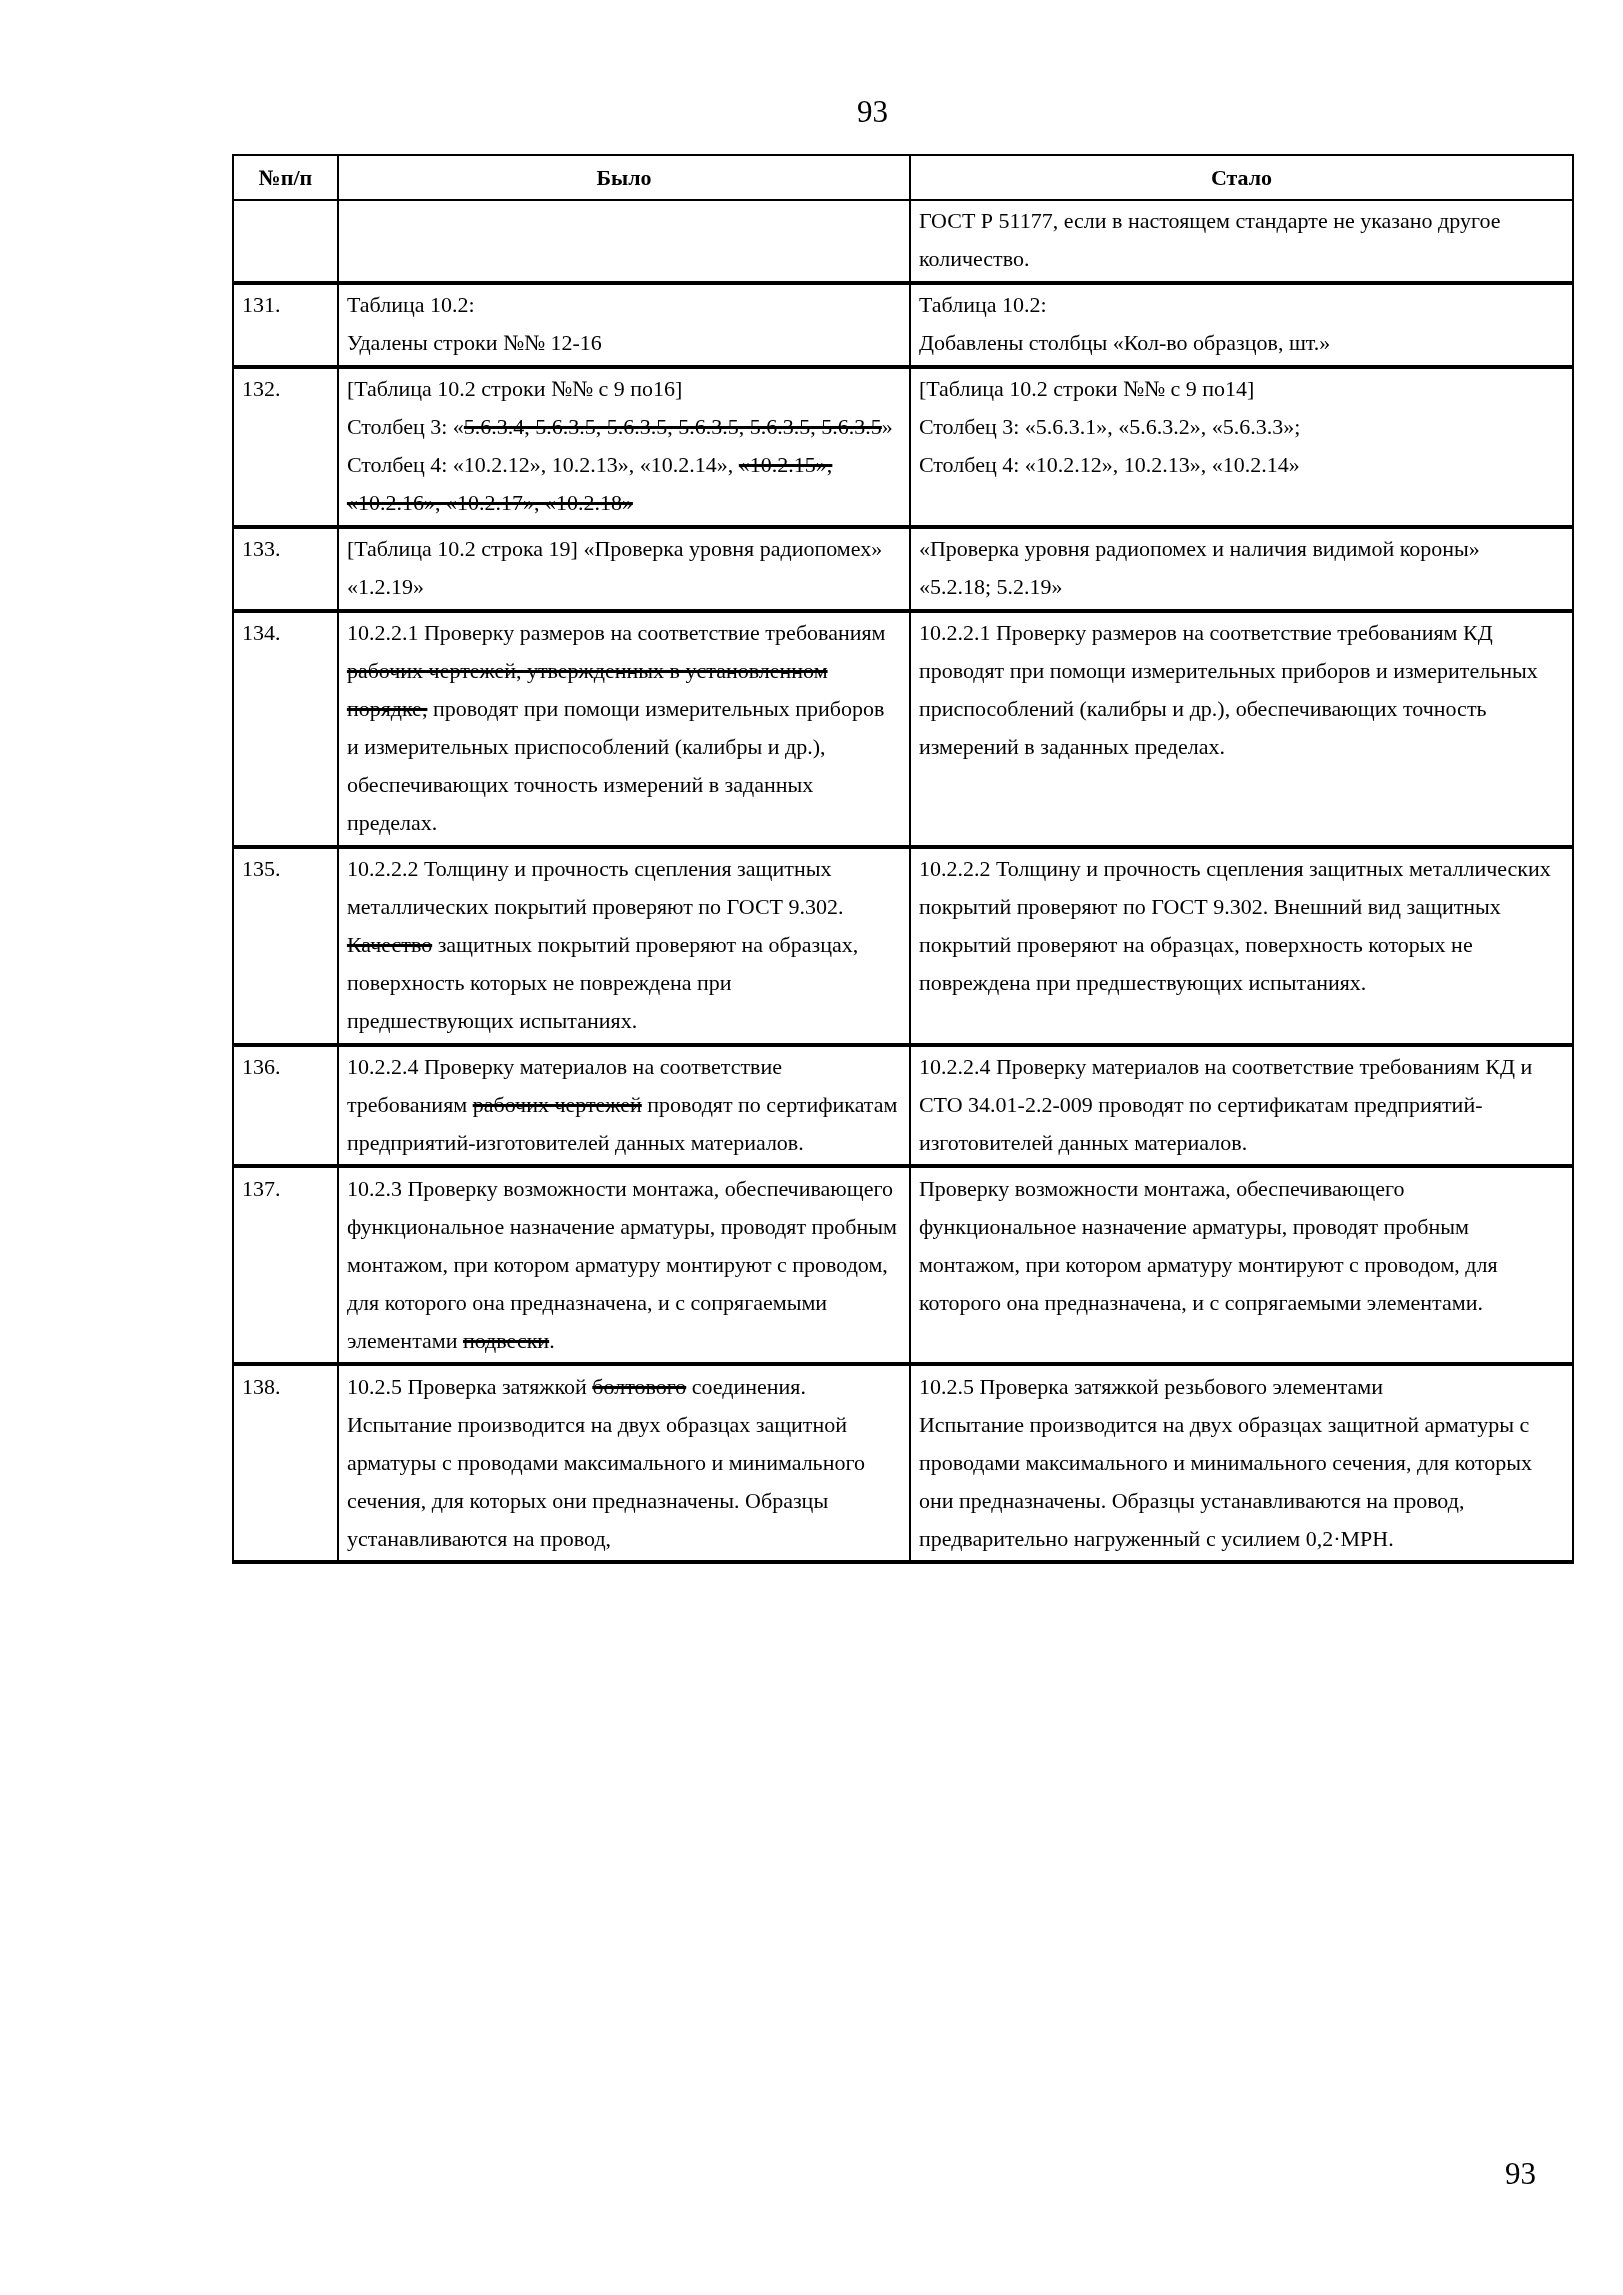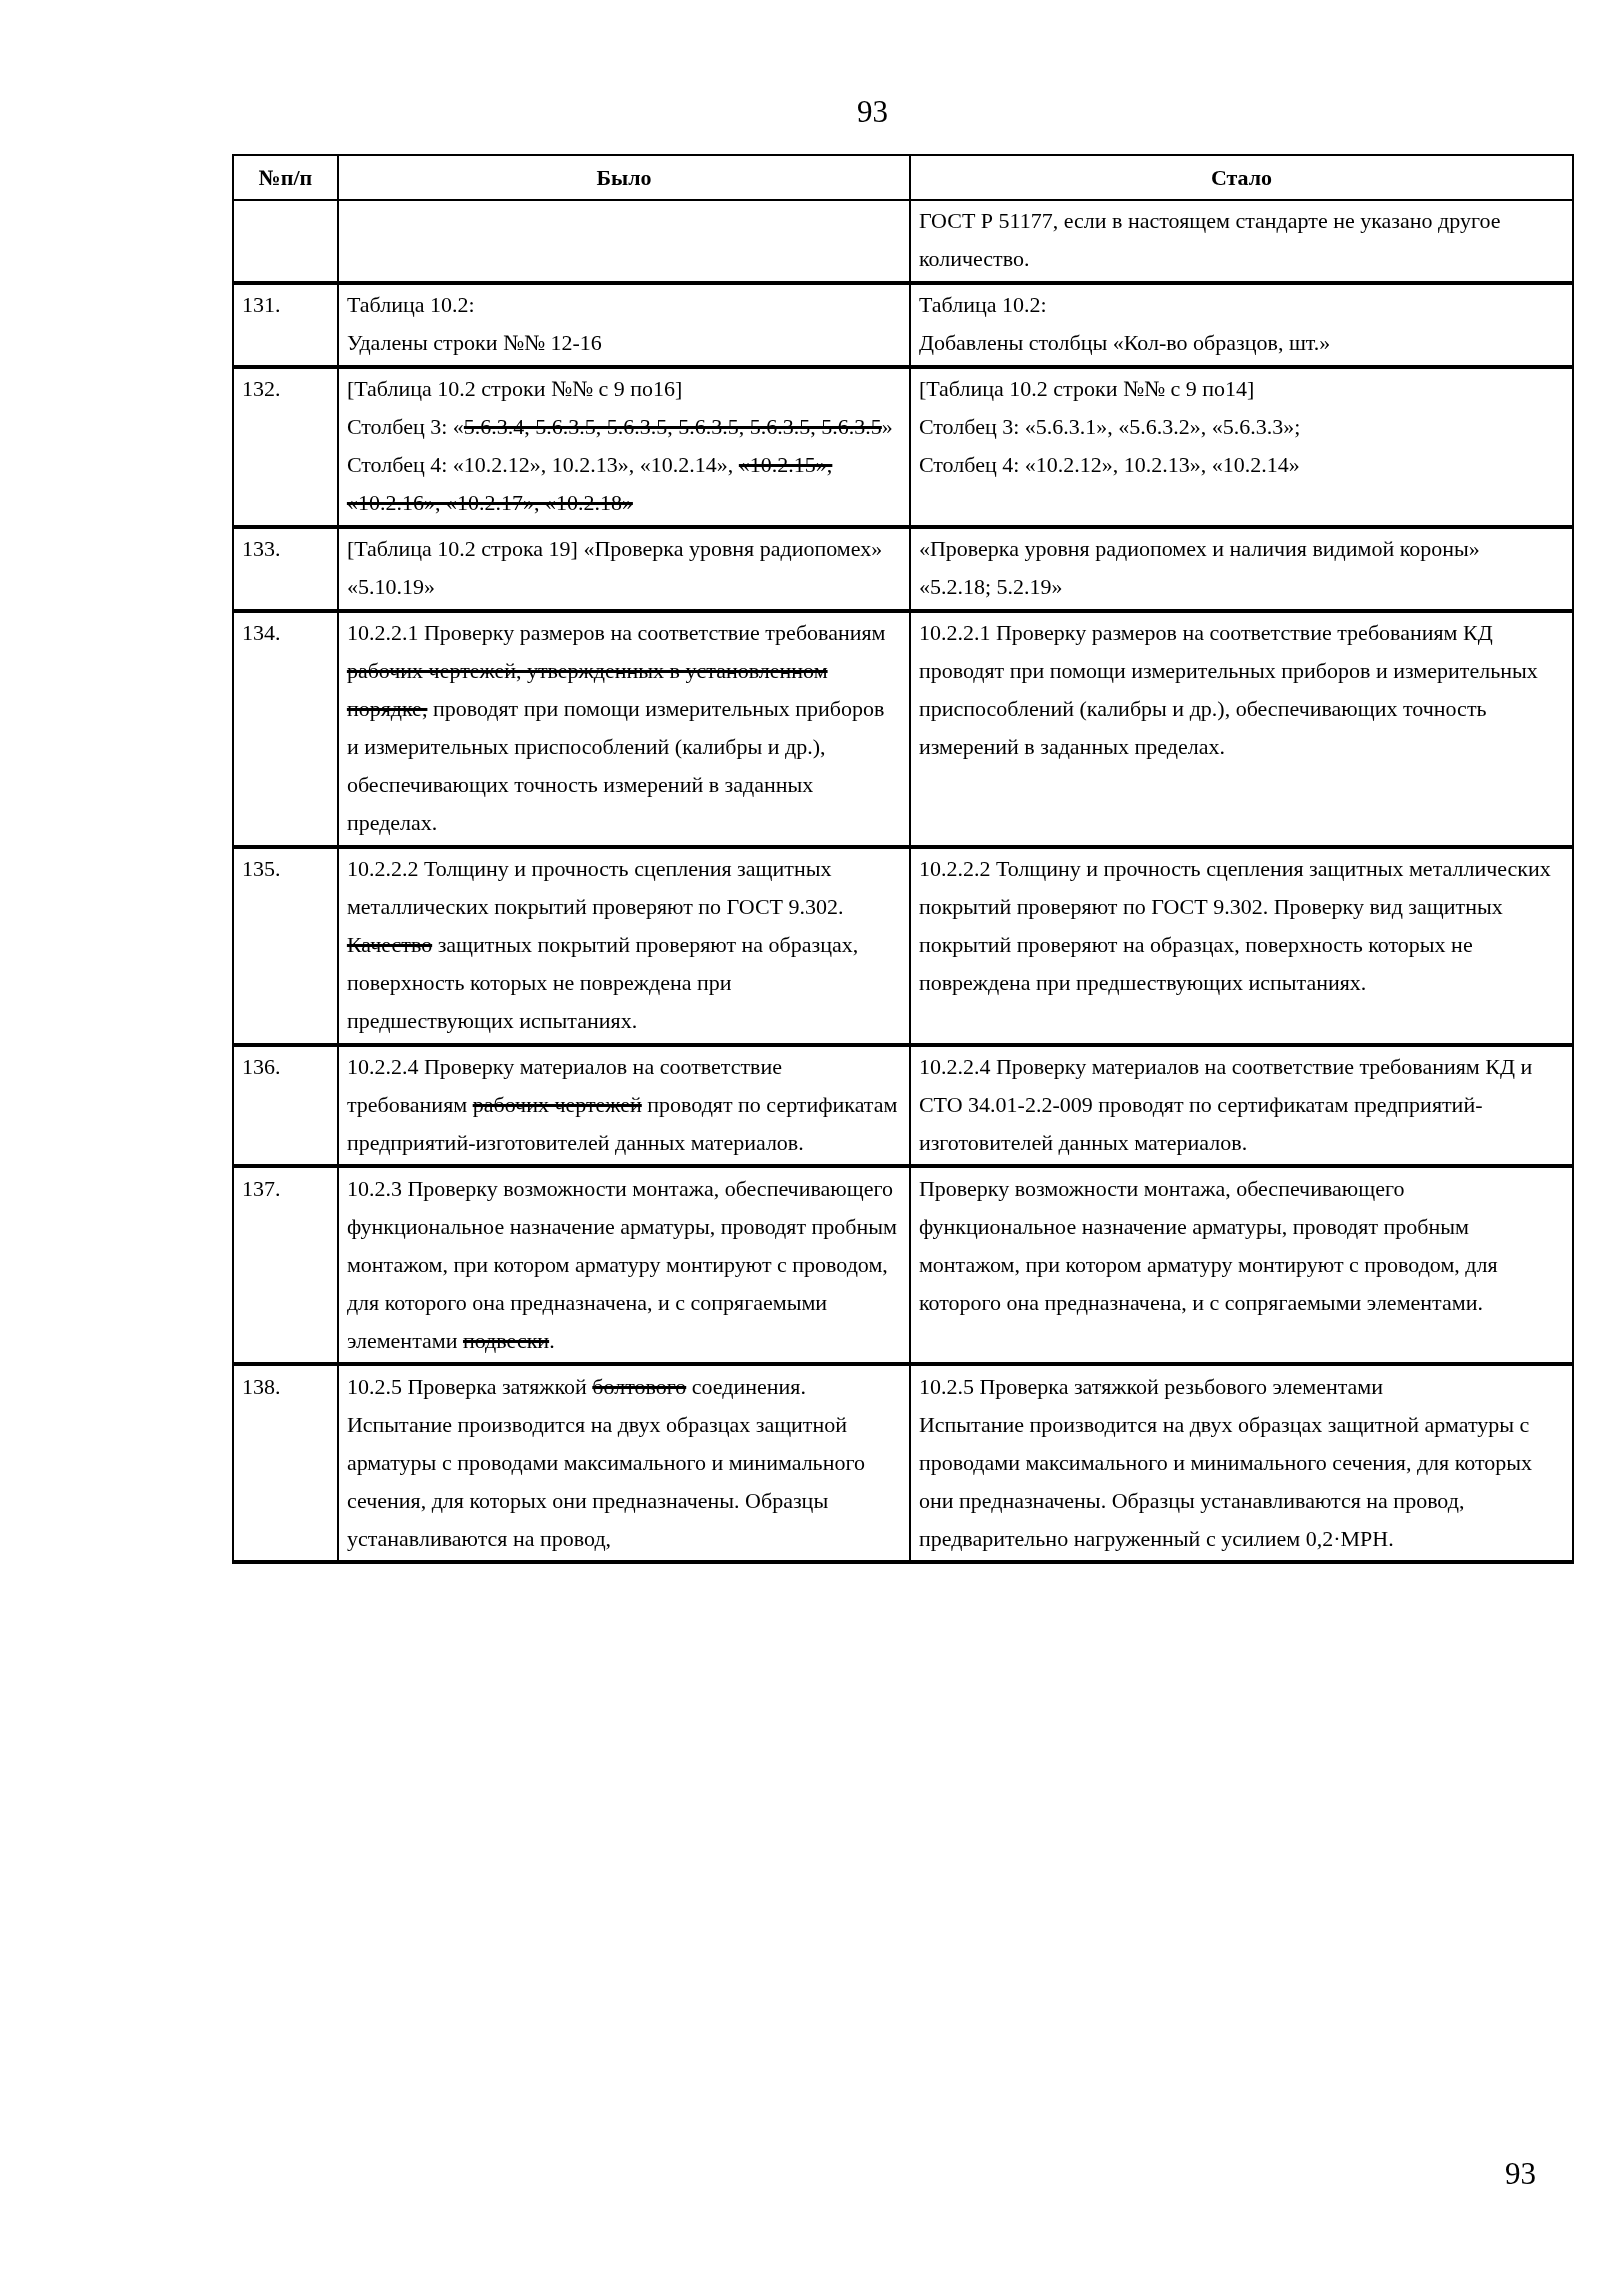--- a/index.html
+++ b/index.html
@@ -71,38 +71,38 @@
         <span class="line"><span>[</span><span class="ital">Таблица 10.2 строки №№ с 9 по14</span><span>]</span></span>
         <span class="line">Столбец 3: «5.6.3.1», «5.6.3.2», «5.6.3.3»;</span>
         <span class="line">Столбец 4: «10.2.12», 10.2.13», «10.2.14»</span>
       </td>
     </tr>
 
     <tr class="rowsep">
       <td class="num">133.</td>
       <td>
         <span class="line"><span>[</span><span class="ital">Таблица 10.2 строка 19</span><span>]</span><span> «Проверка уровня радиопомех»</span></span>
-        <span class="line">«5.10.19»</span>
+        <span class="line">«1.2.19»</span>
       </td>
       <td>
         <span class="line"><span>«Проверка уровня радиопомех </span><span class="b">и наличия видимой короны</span><span>»</span></span>
         <span class="line"><span>«</span><span class="b">5.2.18</span><span>; 5.2.19»</span></span>
       </td>
     </tr>
 
     <tr class="rowsep">
       <td class="num">134.</td>
       <td><span>10.2.2.1 Проверку размеров на соответствие требованиям </span><span class="strike">рабочих чертежей, утвержденных в установленном порядке,</span><span> проводят при помощи измерительных приборов и измерительных приспособлений (калибры и др.), обеспечивающих точность измерений в заданных пределах.</span></td>
       <td><span>10.2.2.1 Проверку размеров на соответствие требованиям </span><span class="b">КД</span><span> проводят при помощи измерительных приборов и измерительных приспособлений (калибры и др.), обеспечивающих точность измерений в заданных пределах.</span></td>
     </tr>
 
     <tr class="rowsep">
       <td class="num">135.</td>
       <td><span>10.2.2.2 Толщину и прочность сцепления защитных металлических покрытий проверяют по ГОСТ 9.302. </span><span class="strike">Качество</span><span> защитных покрытий проверяют на образцах, поверхность которых не повреждена при предшествующих испытаниях.</span></td>
-      <td><span>10.2.2.2 Толщину и прочность сцепления защитных металлических покрытий проверяют по ГОСТ 9.302. </span><span class="b">Проверку вид</span><span> защитных покрытий проверяют на образцах, поверхность которых не повреждена при предшествующих испытаниях.</span></td>
+      <td><span>10.2.2.2 Толщину и прочность сцепления защитных металлических покрытий проверяют по ГОСТ 9.302. </span><span class="b">Внешний вид</span><span> защитных покрытий проверяют на образцах, поверхность которых не повреждена при предшествующих испытаниях.</span></td>
     </tr>
 
     <tr class="rowsep">
       <td class="num">136.</td>
       <td><span>10.2.2.4 Проверку материалов на соответствие требованиям </span><span class="strike">рабочих чертежей</span><span> проводят по сертификатам предприятий-изготовителей данных материалов.</span></td>
       <td><span>10.2.2.4 Проверку материалов на соответствие требованиям </span><span class="b">КД и СТО 34.01-2.2-009</span><span> проводят по сертификатам предприятий-изготовителей данных материалов.</span></td>
     </tr>
 
     <tr class="rowsep">
       <td class="num">137.</td>

